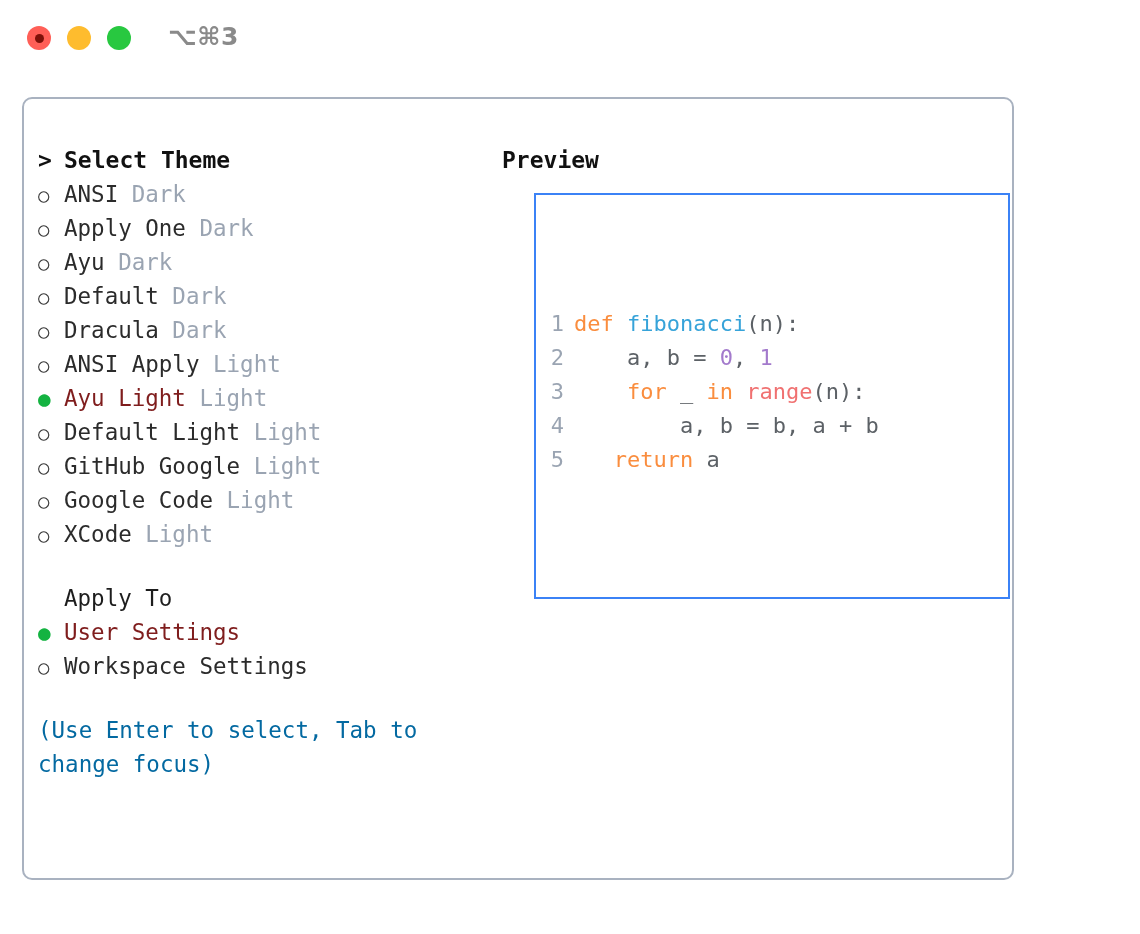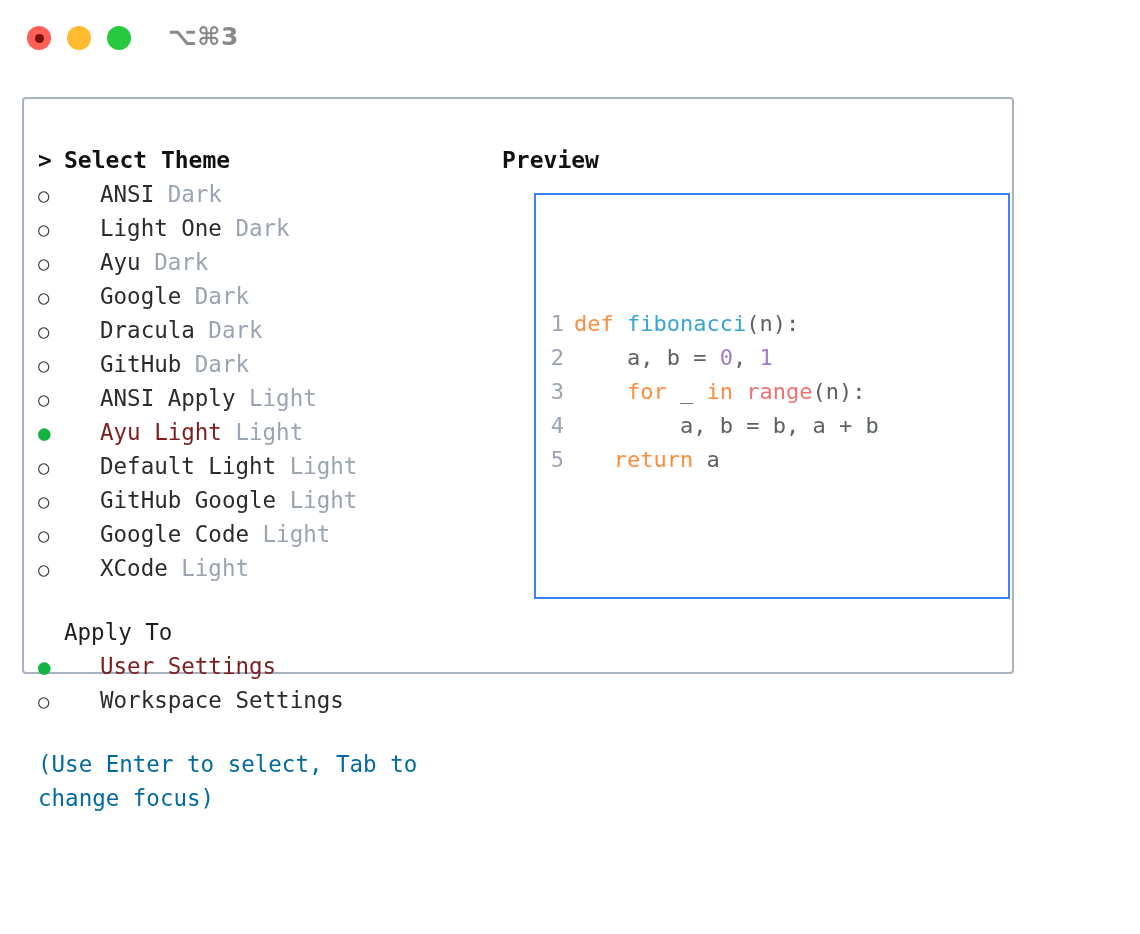--- a/index.html
+++ b/index.html
@@ -77,23 +77,23 @@
     font-weight: 600;
     white-space: nowrap;
   }
 
   
   .panel {
     position: absolute;
     left: 22px;
     top: 97px;
     width: 992px;
-    height: 577px;
+    height: 783px;
     border: 2px solid #a9b2c0;
-    border-radius: 4px;
+    border-radius: 10px;
     box-sizing: border-box;
     background: #ffffff;
   }
 
   
   .left-col {
     position: absolute;
     left: 14px;
     top: 44px;
     width: 445px;
@@ -122,21 +122,21 @@
 
   .marker {
     display: inline-block;
     width: 26px;
     color: #3a3a3a;
     font-size: 19px;
   }
   .marker.filled { color: #14b341; font-size: 21px; }
   .marker.blank  { color: transparent; }
 
-  .item-label { color: #2b2b2b; margin-left: 36px; }
+  .item-label { color: #2b2b2b; }
   .item-label.selected { color: #7f1d1d; }
   .variant { color: #9aa4b2; }
 
   .section-title {
     color: #1d1d1d;
     font-size: 22.5px;
   }
 
   .spacer-sm { height: 30px; }
   .spacer-md { height: 30px; }
@@ -207,25 +207,24 @@
   <div class="panel">
 
     <div class="left-col">
 
       <div class="row heading">
         <span class="caret">&gt;</span><span>Select Theme</span>
       </div>
 
       <div id="theme-items">
           <div class="row"><span class="marker">○</span><span class="item-label">ANSI</span><span class="variant"> Dark</span></div>
-          <div class="row"><span class="marker">○</span><span class="item-label">Light One</span><span class="variant"> Dark</span></div>
+          <div class="row"><span class="marker">○</span><span class="item-label">Apply One</span><span class="variant"> Dark</span></div>
           <div class="row"><span class="marker">○</span><span class="item-label">Ayu</span><span class="variant"> Dark</span></div>
-          <div class="row"><span class="marker">○</span><span class="item-label">Google</span><span class="variant"> Dark</span></div>
+          <div class="row"><span class="marker">○</span><span class="item-label">Default</span><span class="variant"> Dark</span></div>
           <div class="row"><span class="marker">○</span><span class="item-label">Dracula</span><span class="variant"> Dark</span></div>
-          <div class="row"><span class="marker">○</span><span class="item-label">GitHub</span><span class="variant"> Dark</span></div>
           <div class="row"><span class="marker">○</span><span class="item-label">ANSI Apply</span><span class="variant"> Light</span></div>
           <div class="row"><span class="marker filled">●</span><span class="item-label selected">Ayu Light</span><span class="variant"> Light</span></div>
           <div class="row"><span class="marker">○</span><span class="item-label">Default Light</span><span class="variant"> Light</span></div>
           <div class="row"><span class="marker">○</span><span class="item-label">GitHub Google</span><span class="variant"> Light</span></div>
           <div class="row"><span class="marker">○</span><span class="item-label">Google Code</span><span class="variant"> Light</span></div>
           <div class="row"><span class="marker">○</span><span class="item-label">XCode</span><span class="variant"> Light</span></div>
         </div>
 
       <div class="spacer-sm"></div>
 

